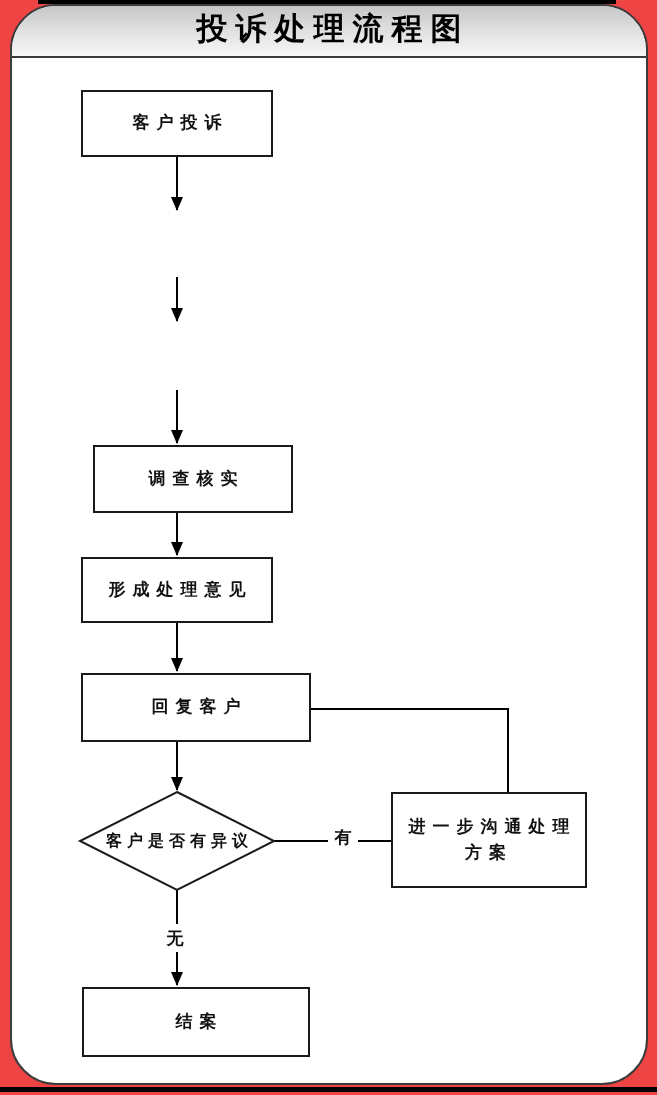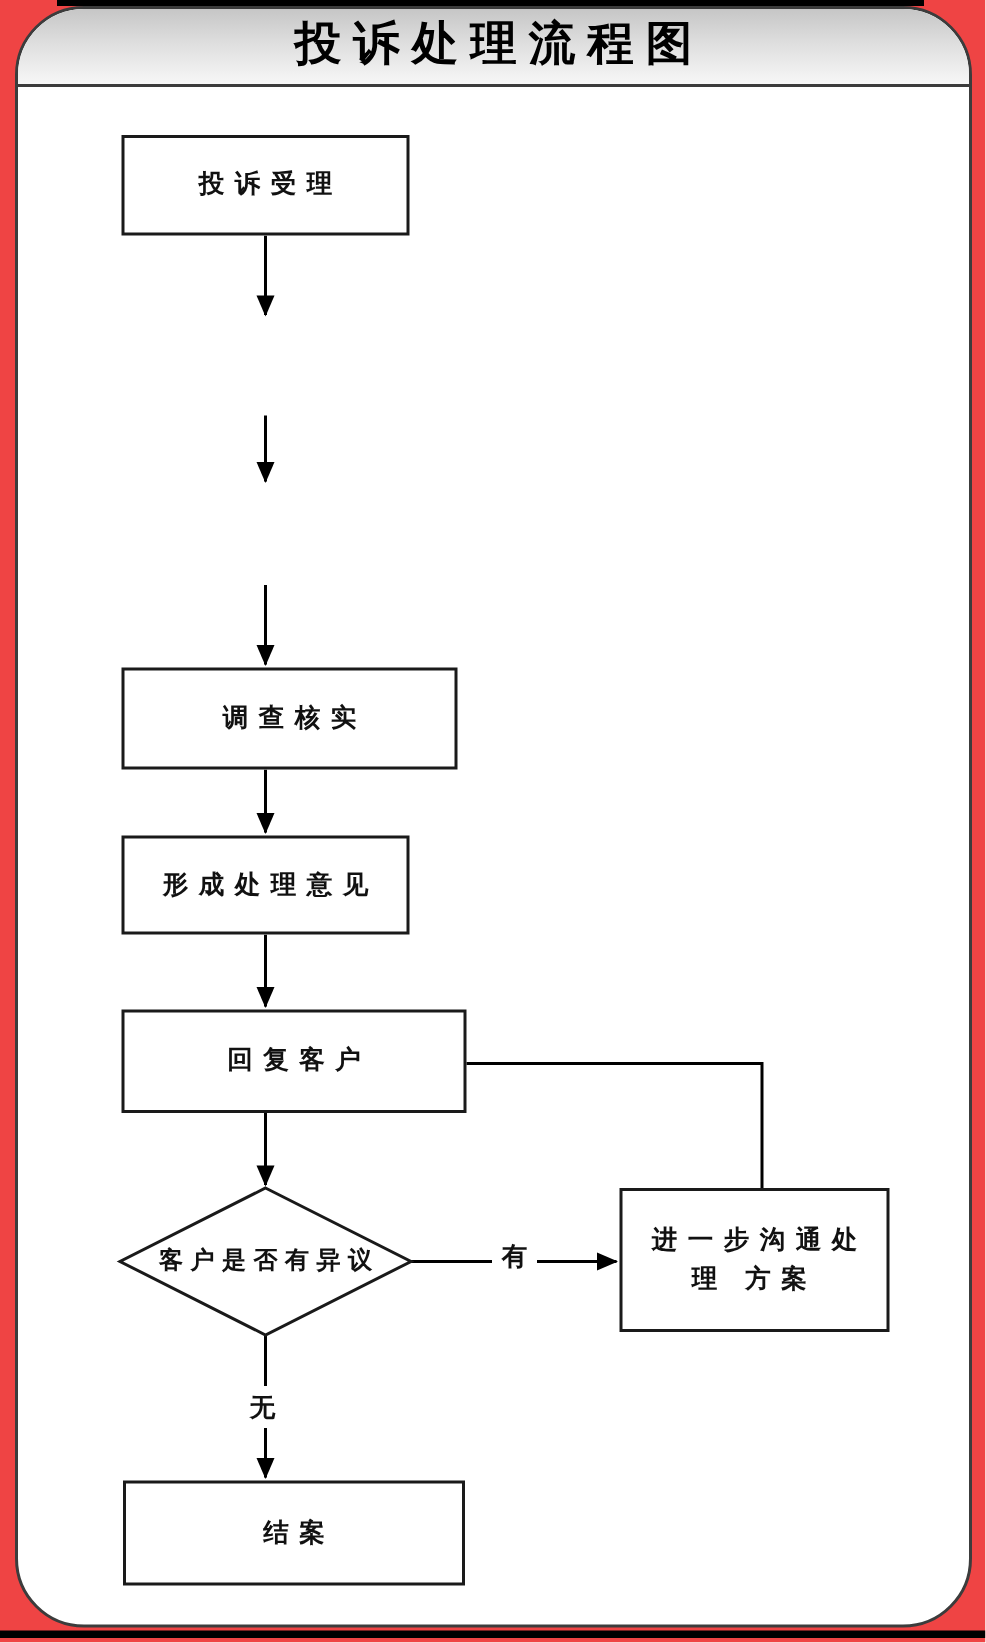--- a/index.html
+++ b/index.html
@@ -53,24 +53,24 @@
     background: #ffffff;
     display: flex; align-items: center; justify-content: center;
     font-size: 17px; font-weight: bold; color: #111111;
     letter-spacing: 7px; text-indent: 7px;
     text-align: center;
     line-height: 1.55;
   }
   .n-customer   { left: 81px;  top: 90px;  width: 192px; height: 67px; }
   .n-accept     { left: 81px;  top: 212px; width: 192px; height: 65px; }
   .n-reply1     { left: 81px;  top: 323px; width: 192px; height: 67px; }
-  .n-invest     { left: 81px;  top: 445px; width: 224px; height: 68px; }
+  .n-invest     { left: 93px;  top: 445px; width: 200px; height: 68px; }
   .n-opinion    { left: 81px;  top: 557px; width: 192px; height: 66px; }
   .n-replycust  { left: 81px;  top: 673px; width: 230px; height: 69px; }
-  .n-further    { left: 413px; top: 792px; width: 180px; height: 96px; padding: 0 8px; }
+  .n-further    { left: 391px; top: 792px; width: 196px; height: 96px; padding: 0 8px; }
   .n-close      { left: 82px;  top: 987px; width: 228px; height: 70px; }
   .diamond-label {
     position: absolute;
     left: 95px; top: 812px; width: 164px; height: 58px;
     display: flex; align-items: center; justify-content: center;
     font-size: 16px; font-weight: bold; color: #111111;
     letter-spacing: 5px; text-indent: 5px;
     text-align: center; line-height: 1.45;
   }
   .edge-label {
@@ -110,21 +110,21 @@
     <line x1="177" y1="623" x2="177" y2="671" stroke="#000" stroke-width="2" marker-end="url(#ah)"></line>
     <line x1="177" y1="742" x2="177" y2="790" stroke="#000" stroke-width="2" marker-end="url(#ah)"></line>
     <line x1="177" y1="890" x2="177" y2="985" stroke="#000" stroke-width="2" marker-end="url(#ah)"></line>
     <line x1="274" y1="841" x2="411" y2="841" stroke="#000" stroke-width="2" marker-end="url(#ah)"></line>
     <polyline points="508,792 508,709 277,709" fill="none" stroke="#000" stroke-width="2" marker-end="url(#ah)"></polyline>
 
     <polygon points="177,792 274,841 177,890 80,841" fill="#ffffff" stroke="#1a1a1a" stroke-width="2"></polygon>
   </svg>
 
   <div class="node n-customer">
-    <span>投诉受理</span>
+    <span>客户投诉</span>
   </div>
   <div class="node n-invest">
     <span>调查核实</span>
   </div>
   <div class="node n-opinion">
     <span>形成处理意见</span>
   </div>
   <div class="node n-replycust">
     <span>回复客户</span>
   </div>

